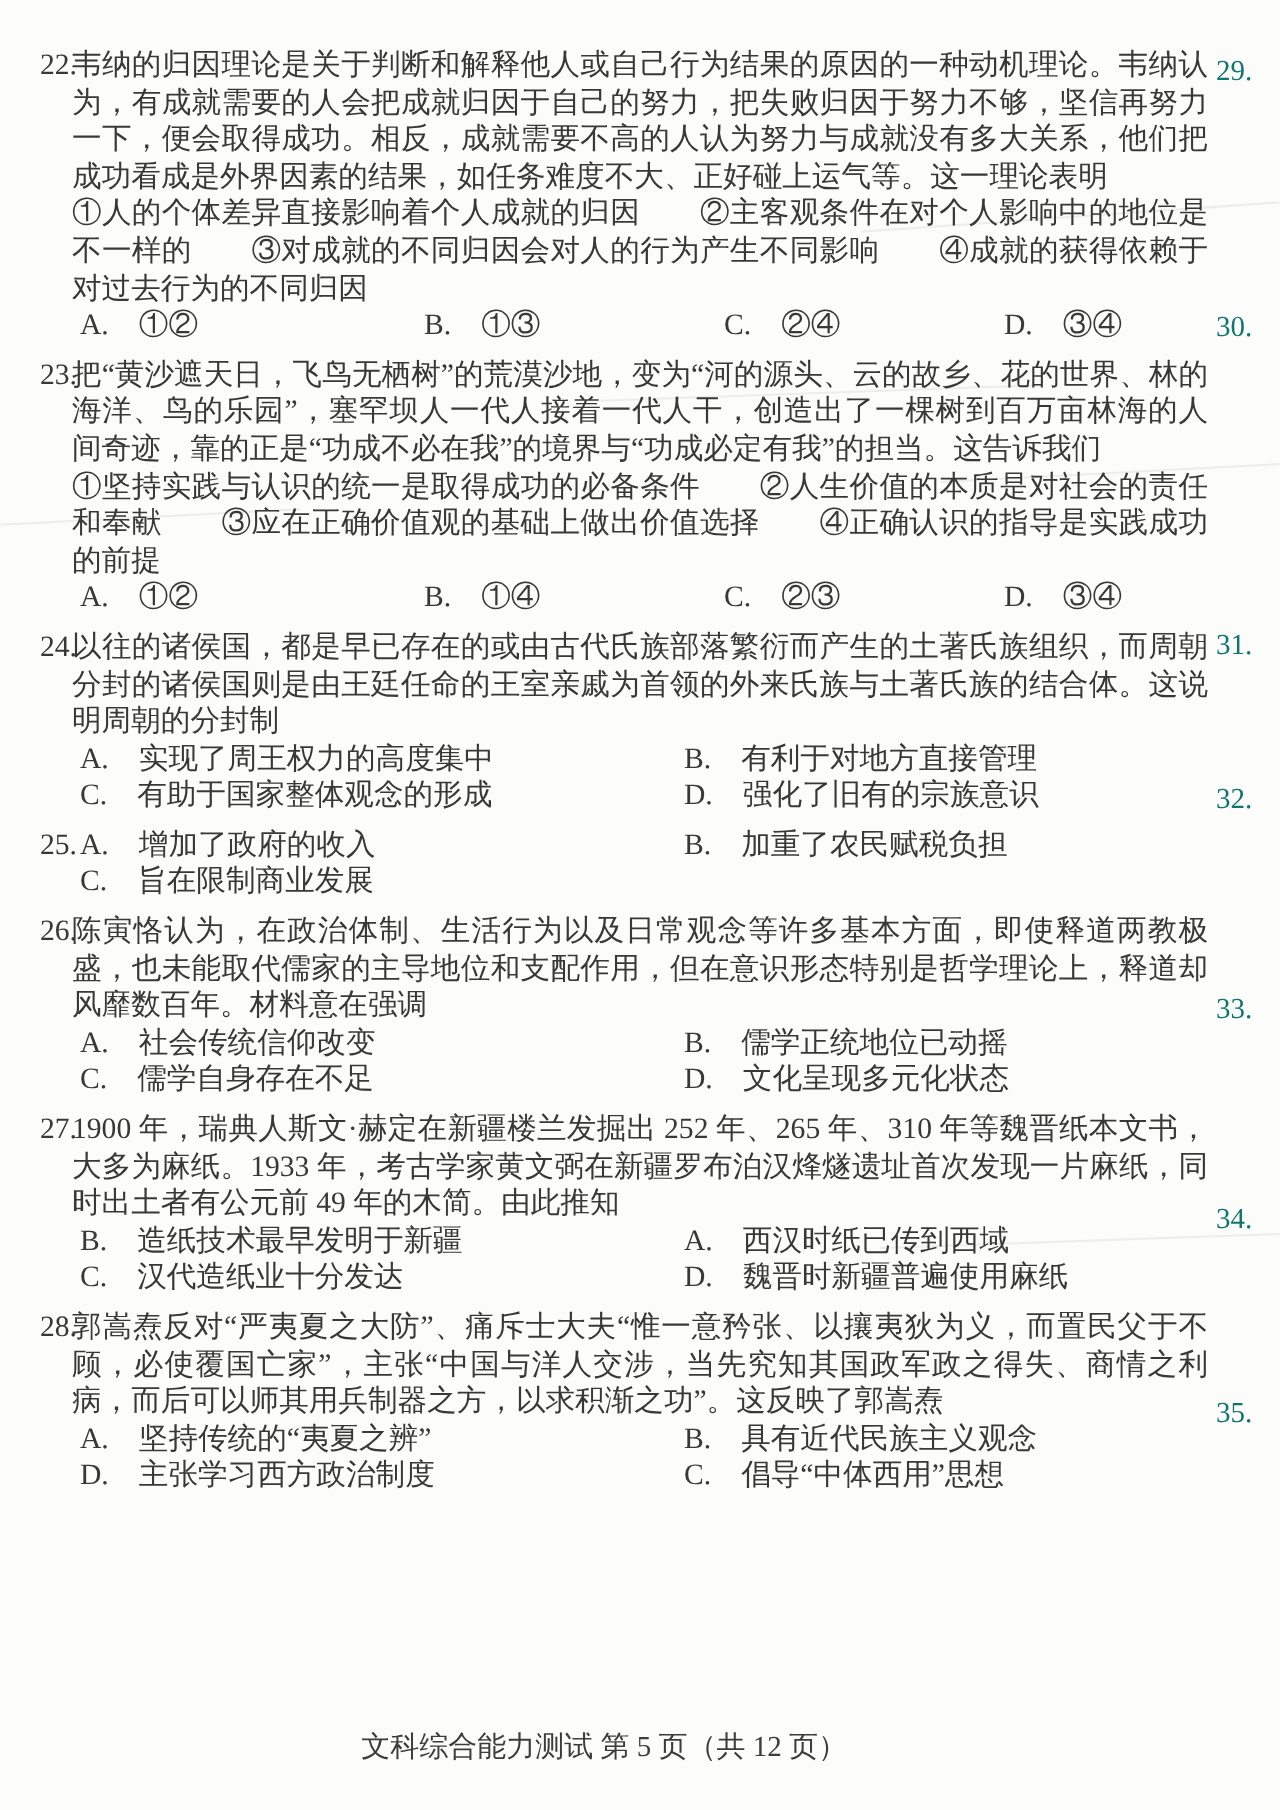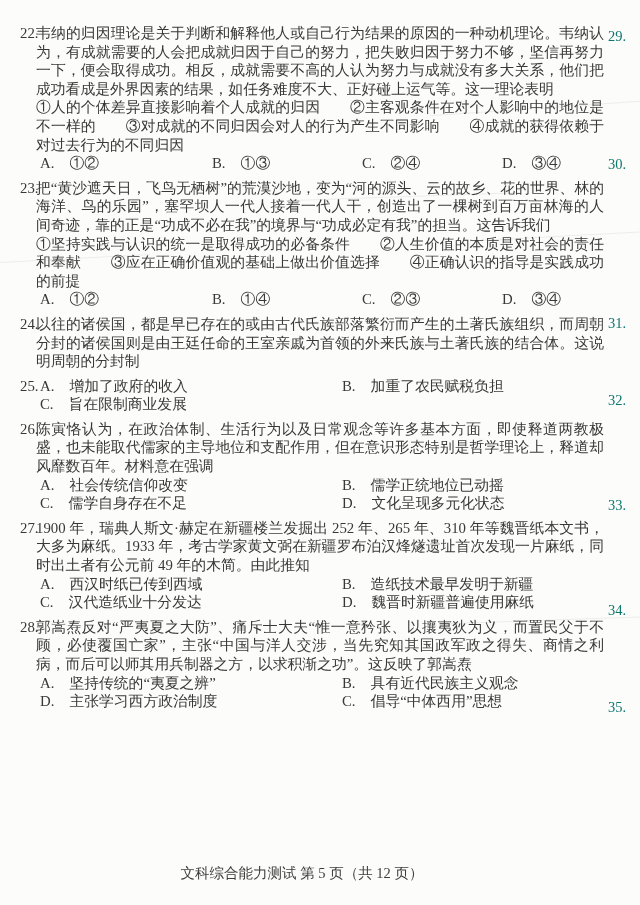--- a/index.html
+++ b/index.html
@@ -89,20 +89,26 @@
         <span class="opt"><span class="opt-label">A.</span><span class="opt-text">①②</span></span>
         <span class="opt"><span class="opt-label">B.</span><span class="opt-text">①④</span></span>
         <span class="opt"><span class="opt-label">C.</span><span class="opt-text">②③</span></span>
         <span class="opt"><span class="opt-label">D.</span><span class="opt-text">③④</span></span>
       </div>
     </div>
 
     <div class="question">
       <span class="q-num">24.</span>
       <p class="q-stem">以往的诸侯国，都是早已存在的或由古代氏族部落繁衍而产生的土著氏族组织，而周朝分封的诸侯国则是由王廷任命的王室亲戚为首领的外来氏族与土著氏族的结合体。这说明周朝的分封制</p>
+      <div class="opts-grid">
+        <span class="opt"><span class="opt-label">A.</span><span class="opt-text">实现了周王权力的高度集中</span></span>
+        <span class="opt"><span class="opt-label">B.</span><span class="opt-text">有利于对地方直接管理</span></span>
+        <span class="opt"><span class="opt-label">C.</span><span class="opt-text">有助于国家整体观念的形成</span></span>
+        <span class="opt"><span class="opt-label">D.</span><span class="opt-text">强化了旧有的宗族意识</span></span>
+      </div>
     </div>
 
     <div class="question">
       <span class="q-num">25.</span>
       <div class="opts-grid">
         <span class="opt"><span class="opt-label">A.</span><span class="opt-text">增加了政府的收入</span></span>
         <span class="opt"><span class="opt-label">B.</span><span class="opt-text">加重了农民赋税负担</span></span>
         <span class="opt"><span class="opt-label">C.</span><span class="opt-text">旨在限制商业发展</span></span>
       </div>
     </div>
@@ -115,22 +121,22 @@
         <span class="opt"><span class="opt-label">B.</span><span class="opt-text">儒学正统地位已动摇</span></span>
         <span class="opt"><span class="opt-label">C.</span><span class="opt-text">儒学自身存在不足</span></span>
         <span class="opt"><span class="opt-label">D.</span><span class="opt-text">文化呈现多元化状态</span></span>
       </div>
     </div>
 
     <div class="question">
       <span class="q-num">27.</span>
       <p class="q-stem">1900 年，瑞典人斯文·赫定在新疆楼兰发掘出 252 年、265 年、310 年等魏晋纸本文书，大多为麻纸。1933 年，考古学家黄文弼在新疆罗布泊汉烽燧遗址首次发现一片麻纸，同时出土者有公元前 49 年的木简。由此推知</p>
       <div class="opts-grid">
+        <span class="opt"><span class="opt-label">B.</span><span class="opt-text">造纸技术最早发明于新疆</span></span>
         <span class="opt"><span class="opt-label">A.</span><span class="opt-text">西汉时纸已传到西域</span></span>
-        <span class="opt"><span class="opt-label">B.</span><span class="opt-text">造纸技术最早发明于新疆</span></span>
         <span class="opt"><span class="opt-label">C.</span><span class="opt-text">汉代造纸业十分发达</span></span>
         <span class="opt"><span class="opt-label">D.</span><span class="opt-text">魏晋时新疆普遍使用麻纸</span></span>
       </div>
     </div>
 
     <div class="question">
       <span class="q-num">28.</span>
       <p class="q-stem">郭嵩焘反对“严夷夏之大防”、痛斥士大夫“惟一意矜张、以攘夷狄为义，而置民父于不顾，必使覆国亡家”，主张“中国与洋人交涉，当先究知其国政军政之得失、商情之利病，而后可以师其用兵制器之方，以求积渐之功”。这反映了郭嵩焘</p>
       <div class="opts-grid">
         <span class="opt"><span class="opt-label">A.</span><span class="opt-text">坚持传统的“夷夏之辨”</span></span>

